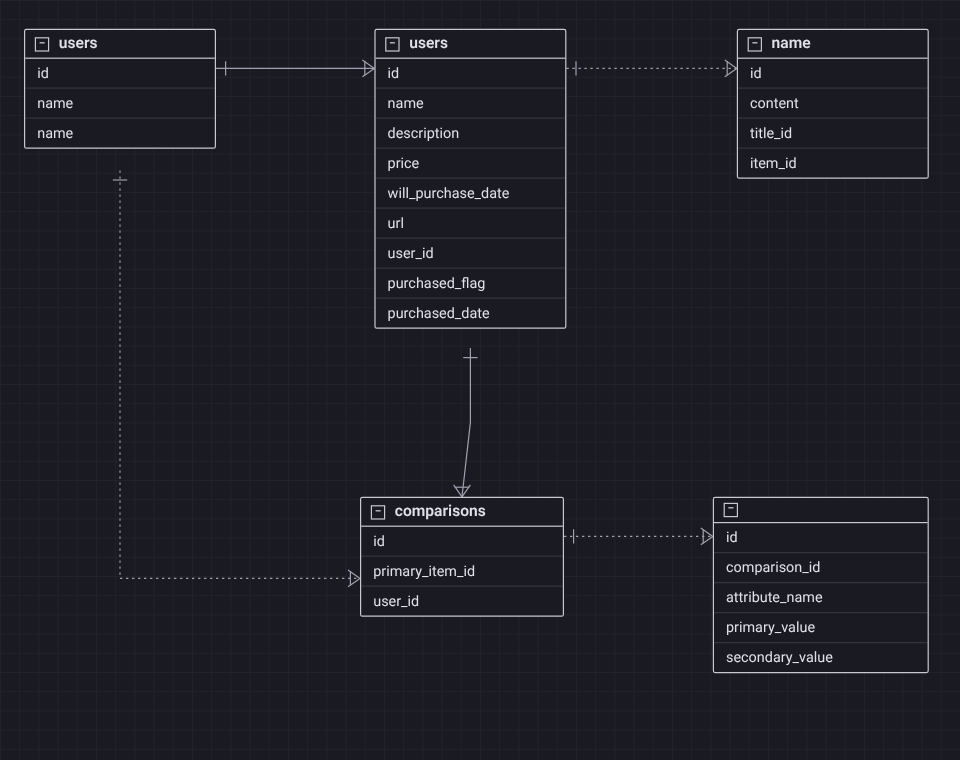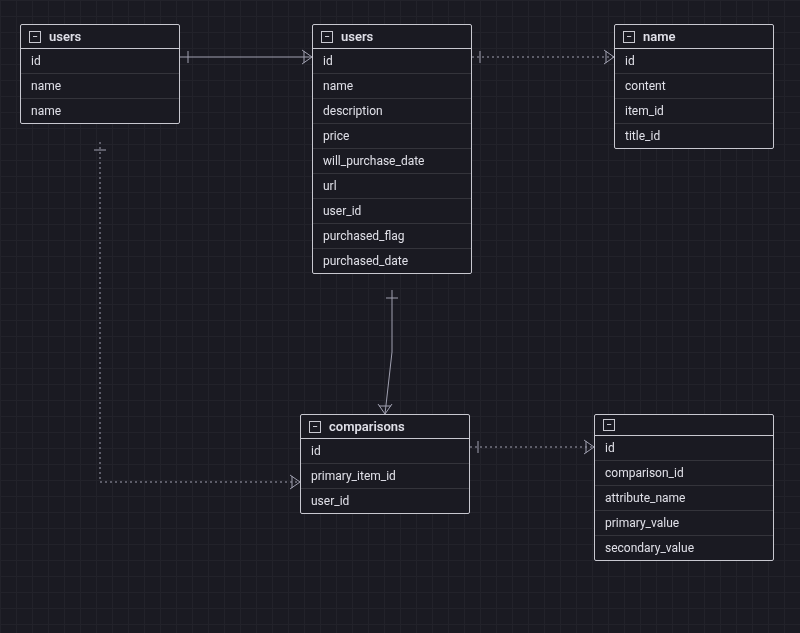--- a/index.html
+++ b/index.html
@@ -133,22 +133,22 @@
   <div class="entity-field">purchased_date</div>
 </div>
 
 <div class="entity" style="left:614px;top:24px;width:160px">
   <div class="entity-header">
     <span class="collapse-icon">−</span>
     <span class="title">name</span>
   </div>
   <div class="entity-field">id</div>
   <div class="entity-field">content</div>
+  <div class="entity-field">title_id</div>
   <div class="entity-field">item_id</div>
-  <div class="entity-field">title_id</div>
 </div>
 
 <div class="entity" style="left:300px;top:414px;width:170px">
   <div class="entity-header">
     <span class="collapse-icon">−</span>
     <span class="title">comparisons</span>
   </div>
   <div class="entity-field">id</div>
   <div class="entity-field">primary_item_id</div>
   <div class="entity-field">user_id</div>

